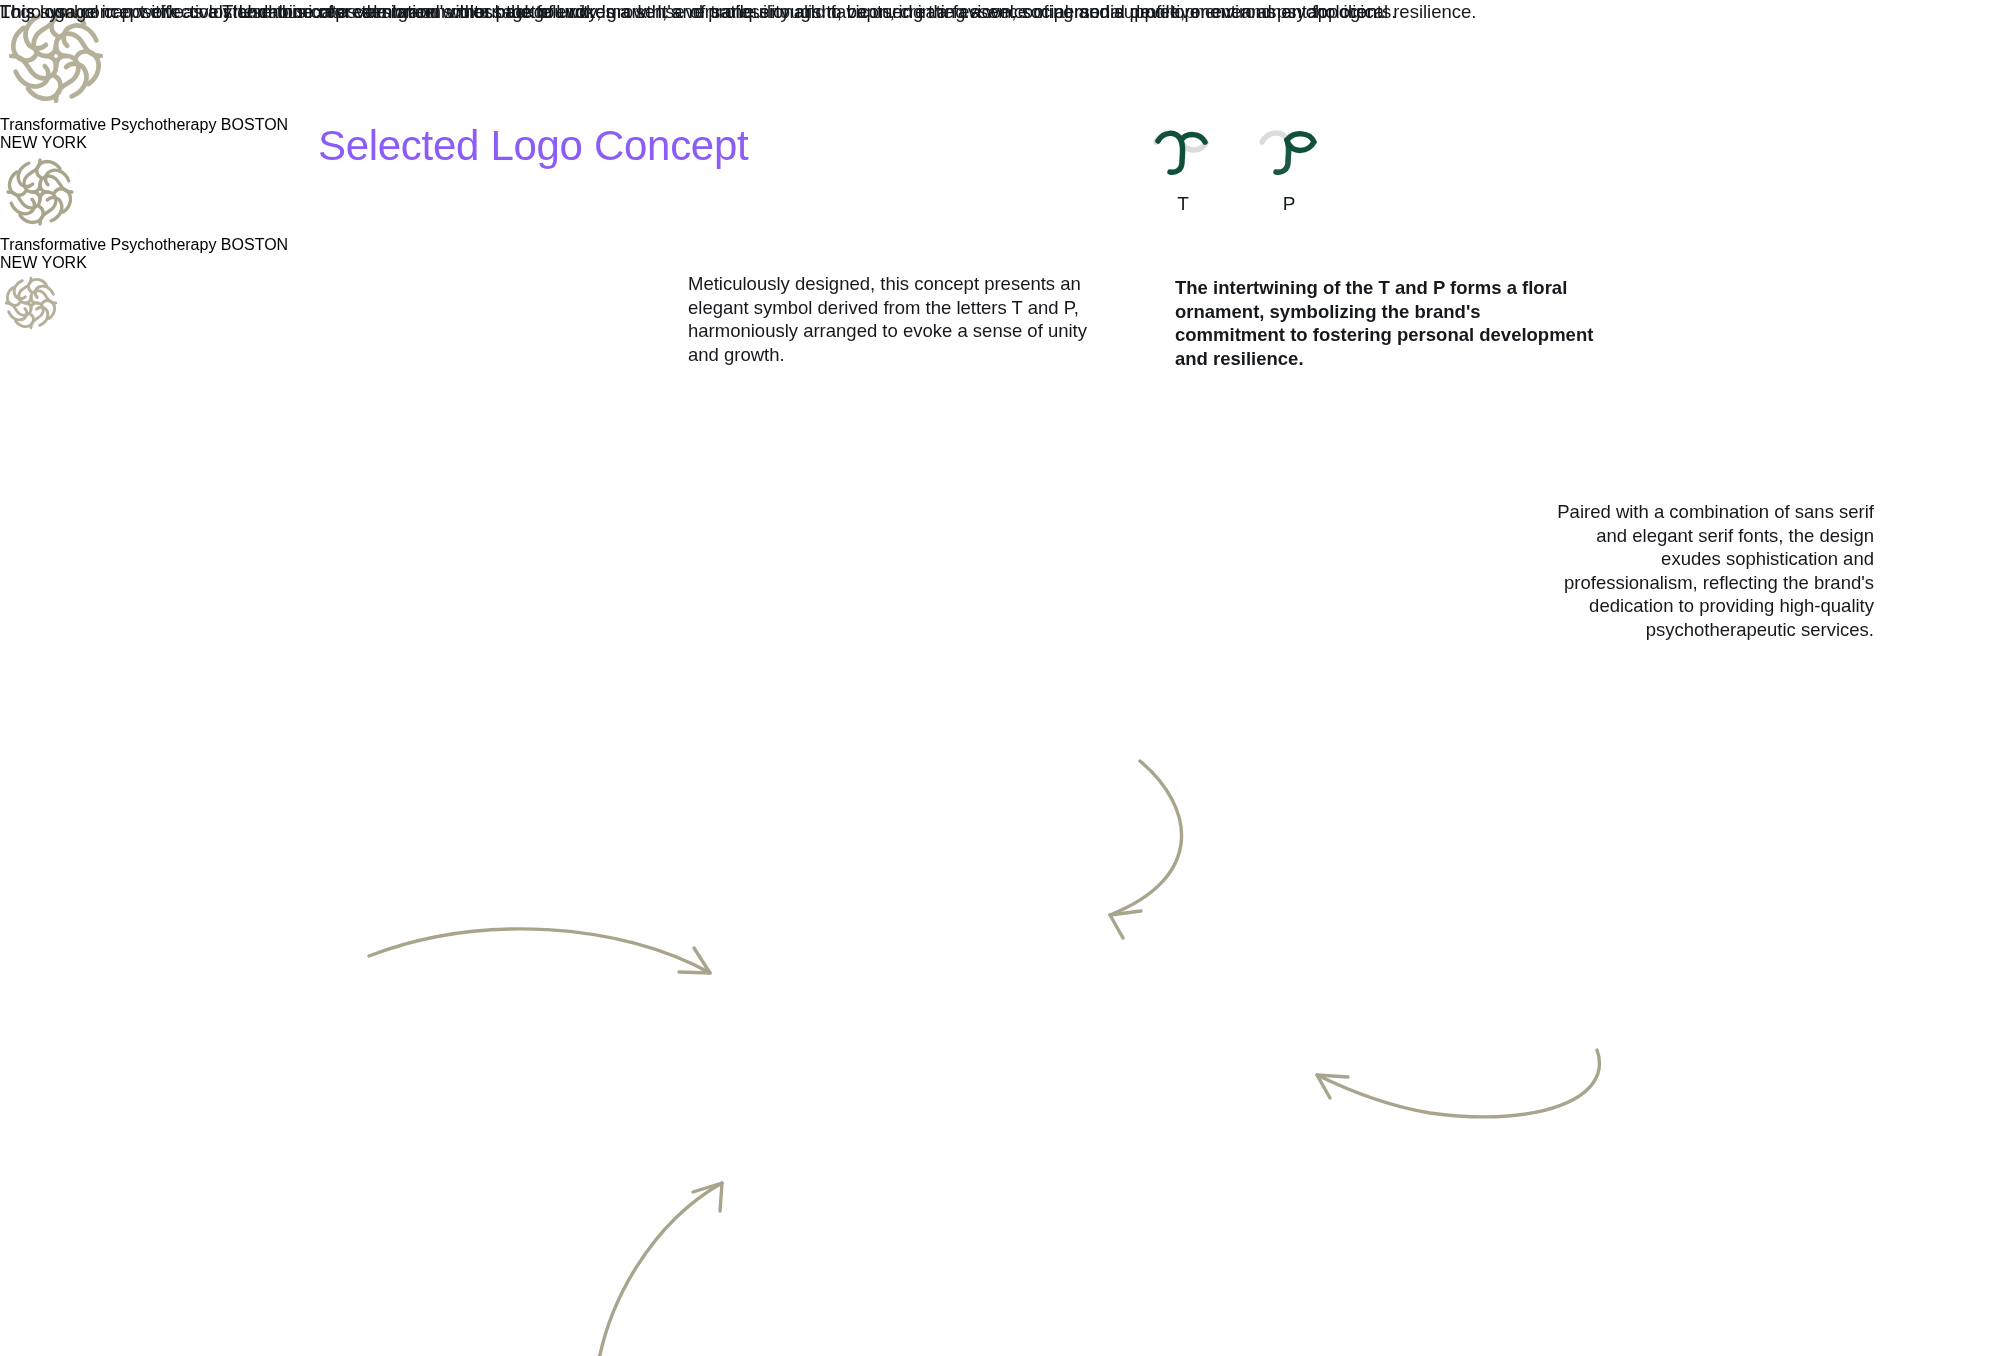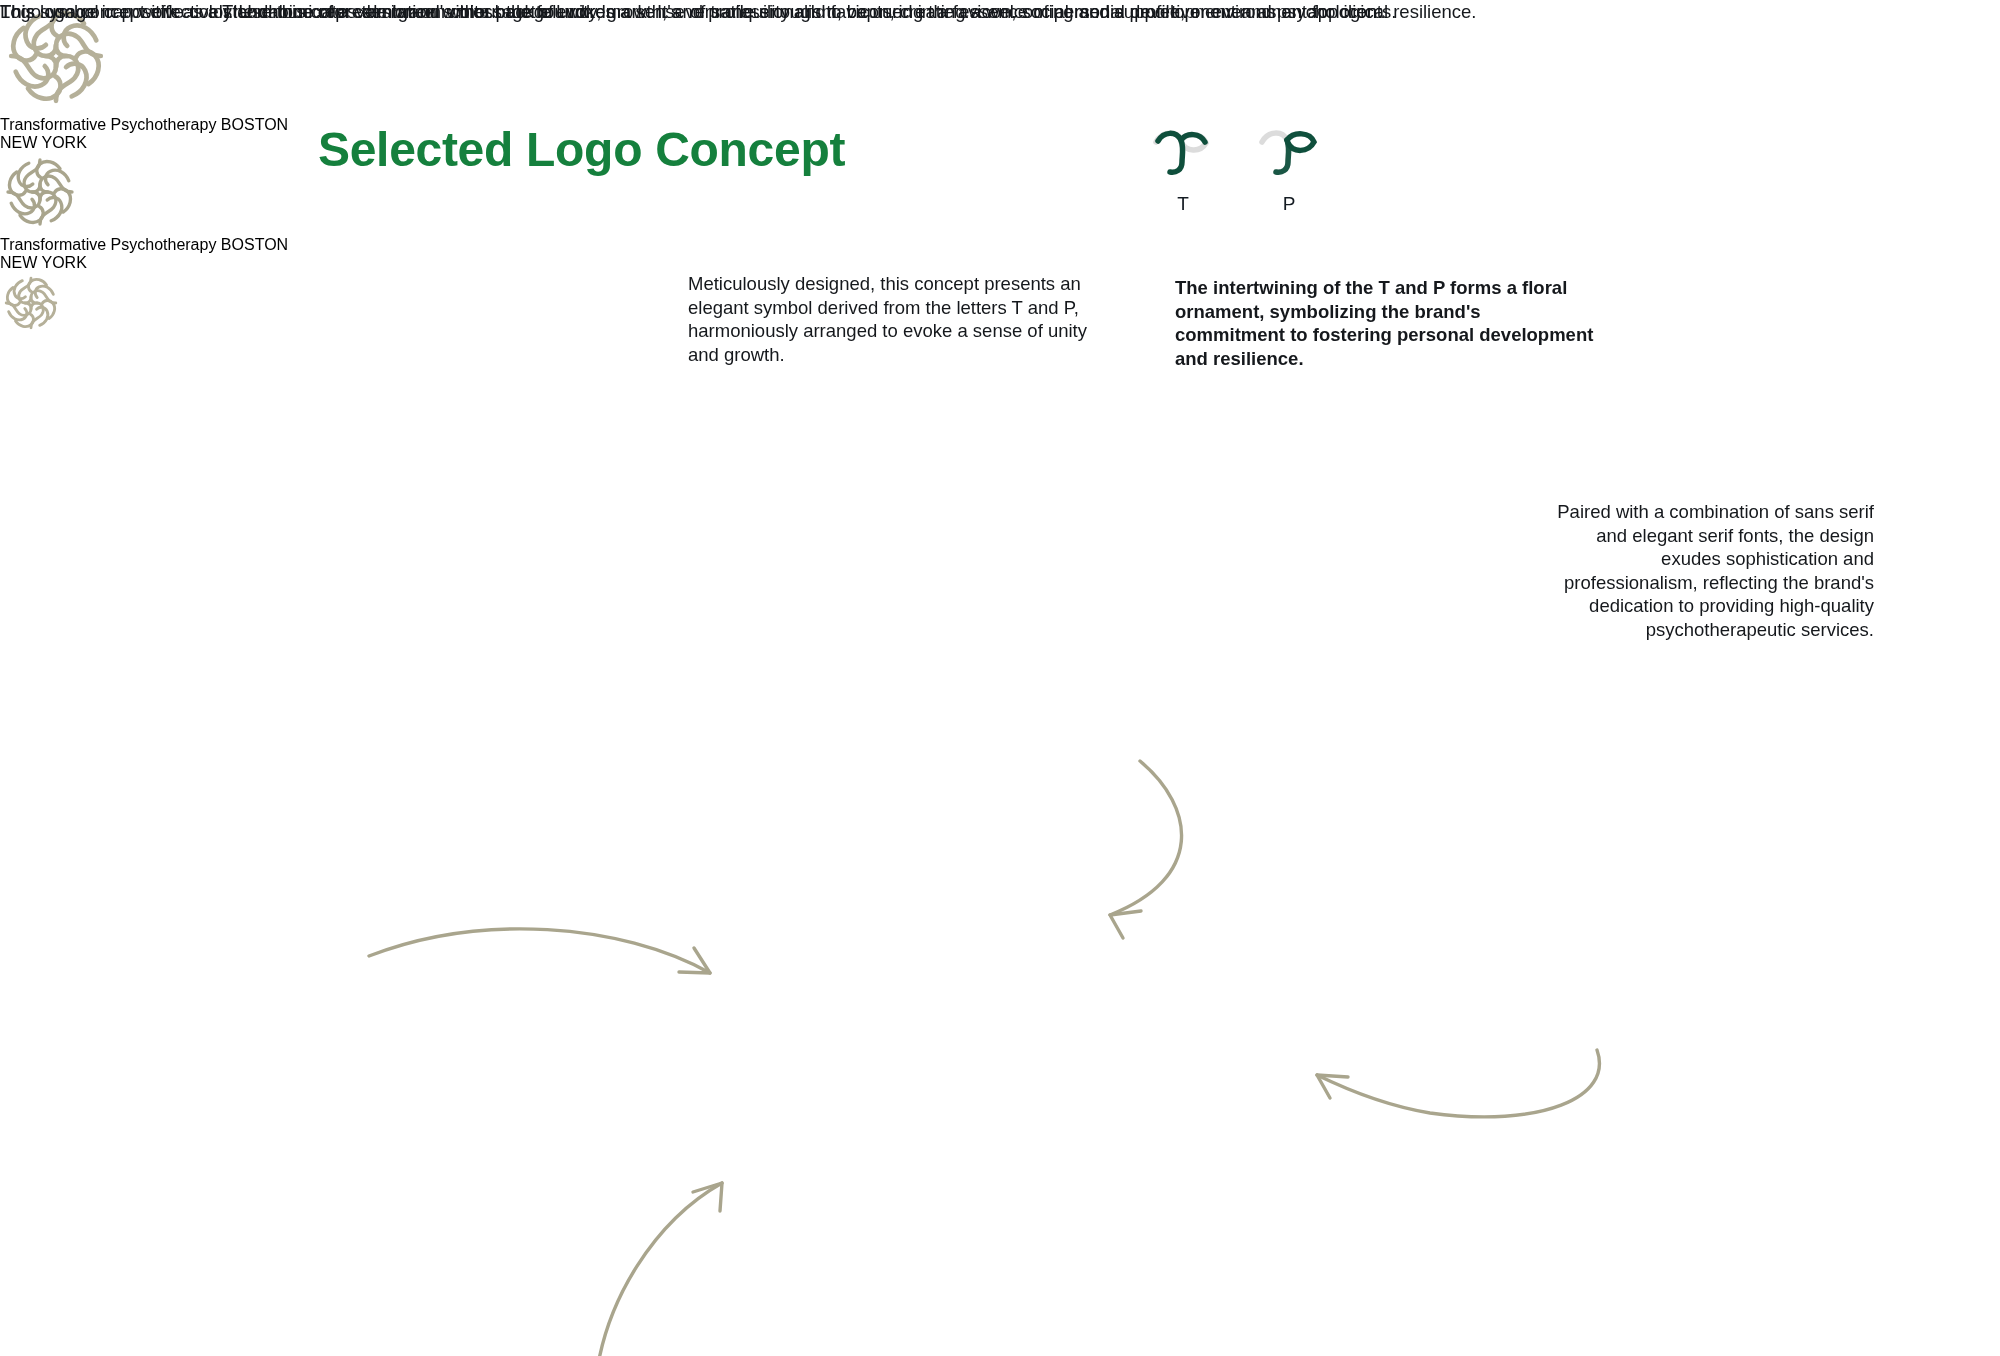--- a/index.html
+++ b/index.html
@@ -18,23 +18,23 @@
     height: 1356px;
     background: #ffffff;
     overflow: hidden;
   }
 
   
   .page-title {
     position: absolute;
     left: 318px;
     top: 122px;
-    font-size: 48px;
-    font-weight: 700;
-    color: #15803d;
+    font-size: 42px;
+    font-weight: 400;
+    color: #8b5cf6;
     letter-spacing: -0.3px;
     white-space: nowrap;
   }
 
   
   .specimens {
     position: absolute;
     left: 1148px;
     top: 118px;
     width: 190px;

